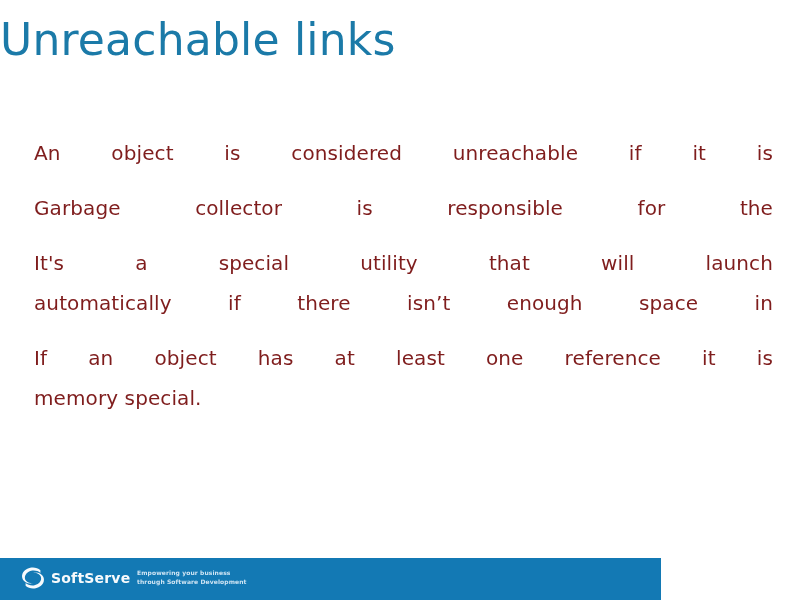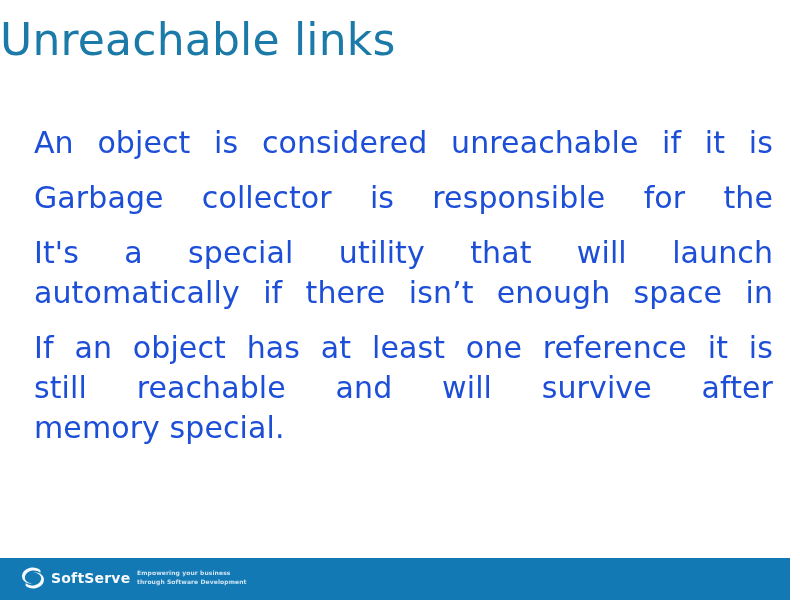--- a/index.html
+++ b/index.html
@@ -44,52 +44,51 @@
 
   
   #body-block {
     position: absolute;
     left: 34px;
     top: 123px;
     width: 739px;
   }
 
   .para {
-    color: #1d4ed8;
+    color: #7f1d1d;
     font-family: "DejaVu Sans", sans-serif;
-    font-size: 30px;
+    font-size: 20px;
     font-weight: 400;
     line-height: 40px;
     text-align: justify;
     text-justify: inter-word;
-    margin: 0 0 15px 0;
+    margin: 10px 0 15px 0;
     letter-spacing: 0.1px;
   }
   .para:last-child {
     margin-bottom: 0;
   }
   
   .para > span.l {
     display: block;
   }
   .para > span.l.j {
     text-align: justify;
     text-align-last: justify;
   }
 
   
   #footer-bar {
     position: absolute;
     left: 0;
     top: 558px;
-    width: 752px;
+    width: 661px;
     height: 42px;
     background: #1379b4;
     overflow: hidden;
-    padding-left: 38px;
   }
   #footer-logo {
     position: absolute;
     left: 20px;
     top: 8px;
     display: flex;
     align-items: center;
     gap: 5px;
     opacity: 0.97;
   }
@@ -141,21 +140,20 @@
       <span class="l j">Garbage collector is responsible for the</span>
     </p>
 
     <p class="para">
       <span class="l j">It's a special utility that will launch</span>
       <span class="l j">automatically if there isn’t enough space in</span>
     </p>
 
     <p class="para">
       <span class="l j">If an object has at least one reference it is</span>
-      <span class="l j">still reachable and will survive after</span>
       <span class="l">memory special.</span>
     </p>
 
   </div>
 
   <div id="footer-bar">
 
     <div id="footer-logo">
       <svg id="logo-mark" viewBox="0 0 26 24">
         <path d="M20.4 4.2c-2.6-2.4-6.6-3.2-10.2-2.4C6.2 2.7 3 5.4 2.2 8.8c-.7 3 .7 6 3.4 7.5 2.3 1.3 5.2 1.5 7.7.8-2.6.2-5.3-.4-7-2.1-1.6-1.6-1.9-4.1-.8-6.1C6.8 6.5 9.4 5 12.2 4.6c3-.4 6.2.4 8.2 2.3z" fill="#ffffff"></path>

